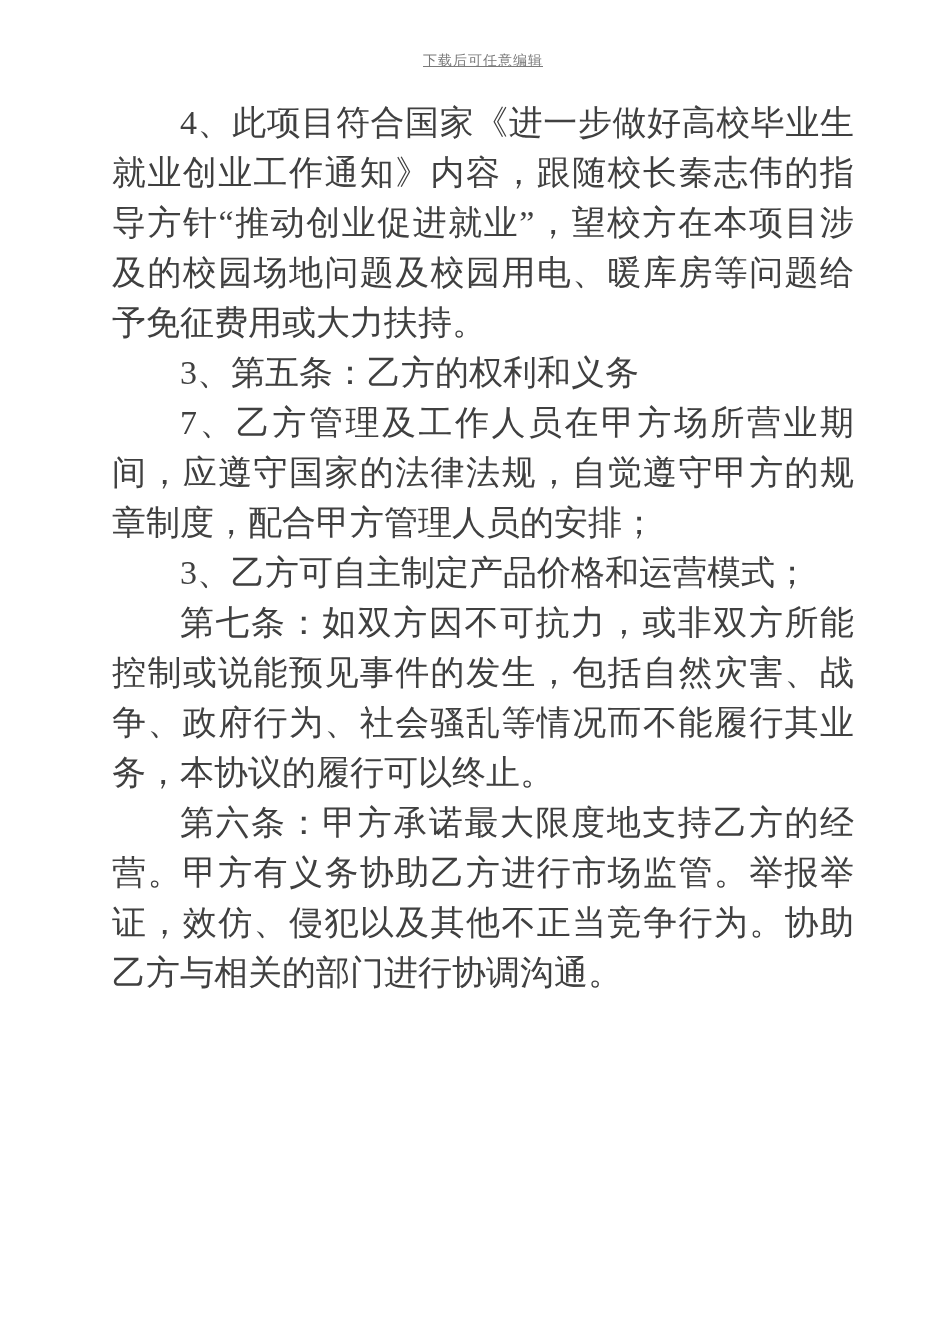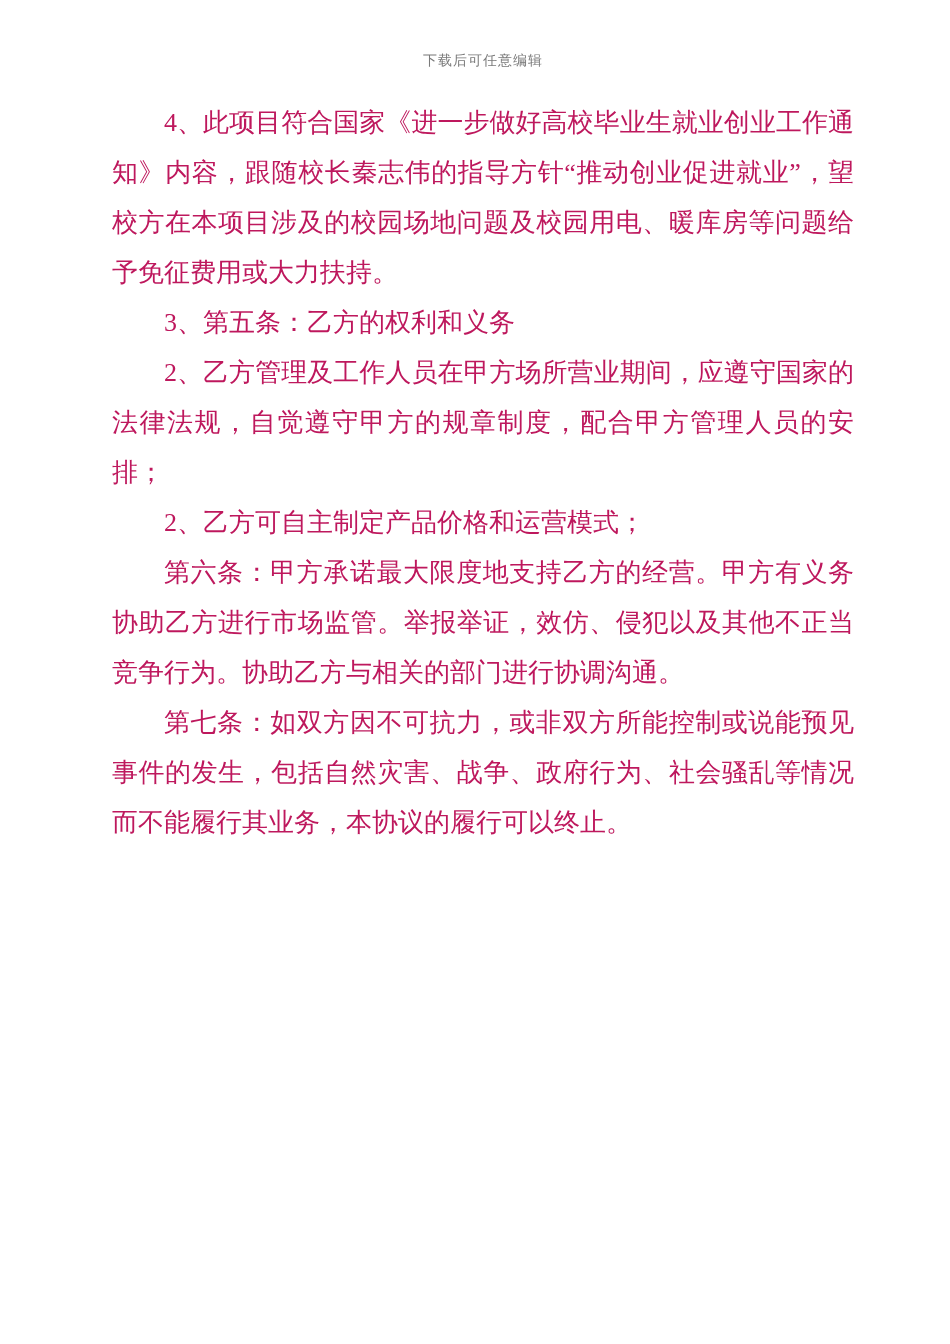--- a/index.html
+++ b/index.html
@@ -19,38 +19,39 @@
     font-family: "Liberation Serif", "DejaVu Serif", serif;
     color: #000000;
   }
   .header-note {
     text-align: center;
     font-size: 14px;
     color: #7a7a7a;
     letter-spacing: 1px;
     margin: 0 0 28px 0;
     font-family: "Liberation Sans", "DejaVu Sans", sans-serif;
+    text-decoration: underline;
   }
   .doc-body p {
     margin: 0;
-    font-size: 26px;
+    font-size: 34px;
     line-height: 50px;
     text-align: justify;
     text-indent: 2em;
-    color: #be185d;
+    color: #404040;
     word-break: break-all;
   }
 </style>
 </head>
 <body>
 
 <div class="page">
   <div class="header-note">下载后可任意编辑</div>
 
   <div class="doc-body">
     <p>4、此项目符合国家《进一步做好高校毕业生就业创业工作通知》内容，跟随校长秦志伟的指导方针“推动创业促进就业”，望校方在本项目涉及的校园场地问题及校园用电、暖库房等问题给予免征费用或大力扶持。</p>
     <p>3、第五条：乙方的权利和义务</p>
-    <p>2、乙方管理及工作人员在甲方场所营业期间，应遵守国家的法律法规，自觉遵守甲方的规章制度，配合甲方管理人员的安排；</p>
-    <p>2、乙方可自主制定产品价格和运营模式；</p>
+    <p>7、乙方管理及工作人员在甲方场所营业期间，应遵守国家的法律法规，自觉遵守甲方的规章制度，配合甲方管理人员的安排；</p>
+    <p>3、乙方可自主制定产品价格和运营模式；</p>
+    <p>第七条：如双方因不可抗力，或非双方所能控制或说能预见事件的发生，包括自然灾害、战争、政府行为、社会骚乱等情况而不能履行其业务，本协议的履行可以终止。</p>
     <p>第六条：甲方承诺最大限度地支持乙方的经营。甲方有义务协助乙方进行市场监管。举报举证，效仿、侵犯以及其他不正当竞争行为。协助乙方与相关的部门进行协调沟通。</p>
-    <p>第七条：如双方因不可抗力，或非双方所能控制或说能预见事件的发生，包括自然灾害、战争、政府行为、社会骚乱等情况而不能履行其业务，本协议的履行可以终止。</p>
   </div>
 </div>
 
 </body></html>

